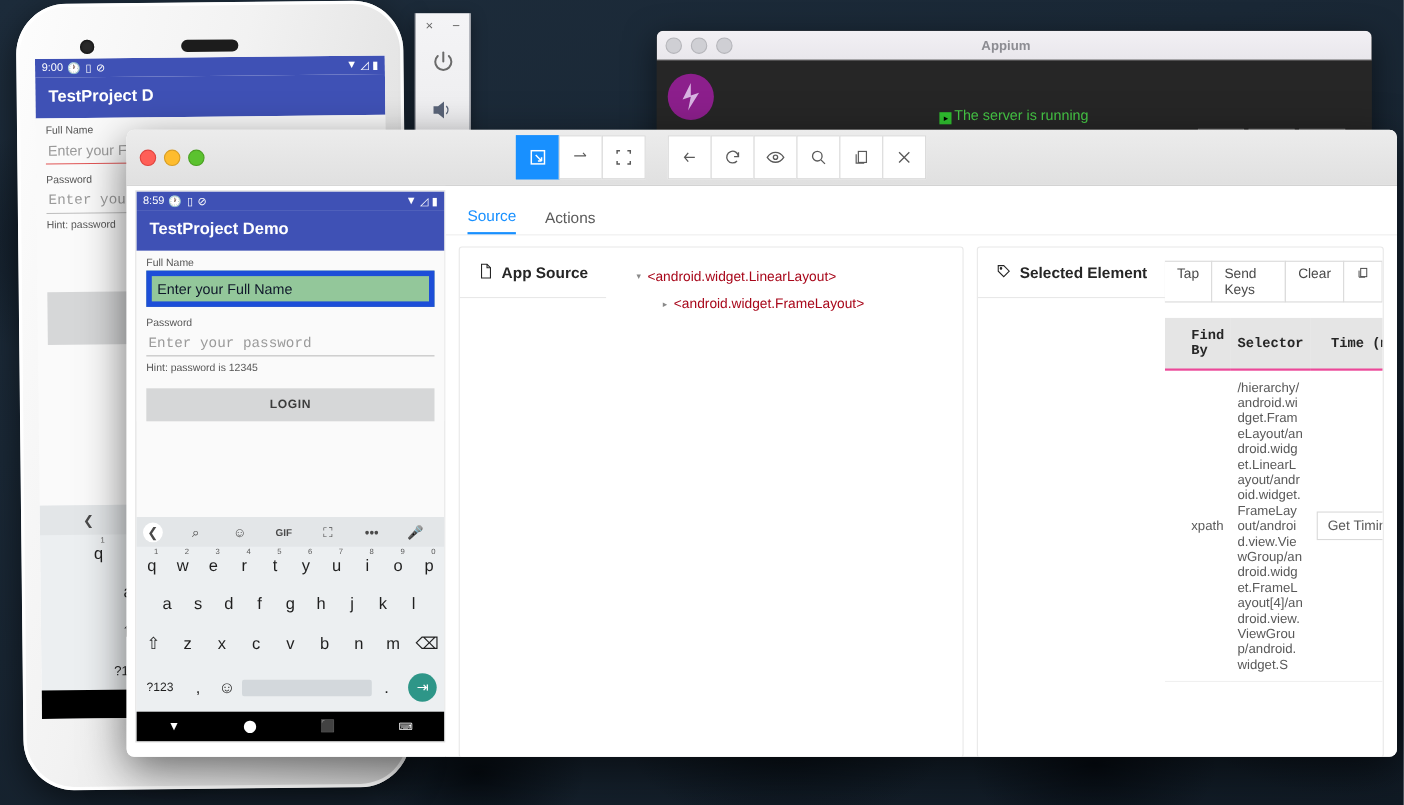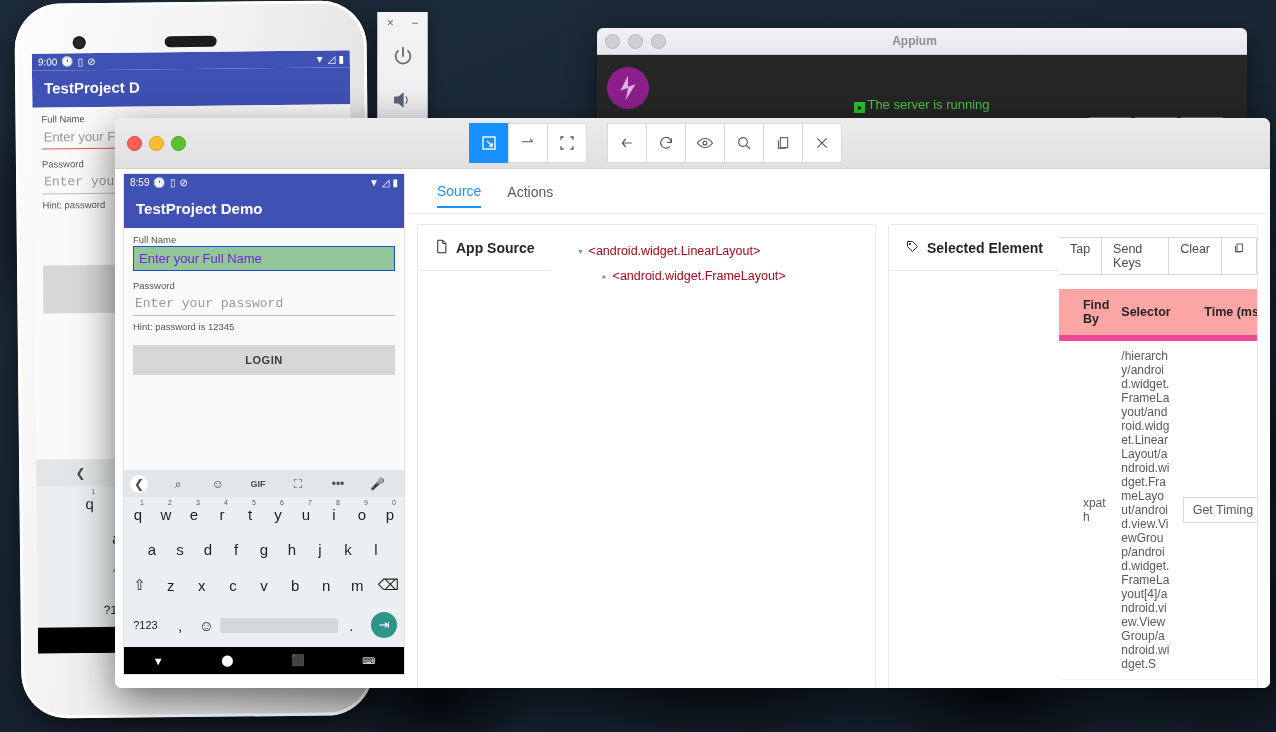--- a/index.html
+++ b/index.html
@@ -159,21 +159,21 @@
   .tb-group{display:flex;position:absolute;}
   .tb-btn{
     width:38px;height:38px;background:#fff;border:1px solid #d9d9d9;margin-left:-1px;
     display:flex;align-items:center;justify-content:center;color:#5a5a5a;
   }
   .tb-btn.active{background:#1890ff;border-color:#1890ff;color:#fff;}
   #insp-body{display:flex;height:520px;}
   #insp-left{width:290px;background:#fff;position:relative;overflow:hidden;}
   #insp-right{flex:1;background:#fff;display:flex;flex-direction:column;}
   #insp-tabs{
-    height:44px;display:flex;align-items:center;gap:26px;padding-left:32px;
+    height:44px;display:flex;align-items:flex-end;gap:26px;padding-left:20px;
     border-bottom:1px solid #eee;
   }
   .itab{font-size:14px;color:#5a5a5a;padding-bottom:7px;padding-top:9px;}
   .itab.sel{color:#1890ff;border-bottom:2px solid #1890ff;}
   #panes{display:flex;flex:1;gap:12px;padding:10px 12px 0 12px;}
   .pane{
     border:1px solid #e8e8e8;border-radius:3px;background:#fff;
     display:flex;flex-direction:row;overflow:hidden;
   }
   .pane-head{
@@ -184,38 +184,38 @@
   .tree-row{display:flex;align-items:center;font-size:12.5px;padding:3px 0;}
   .tree-caret{width:16px;text-align:center;color:#8a8a8a;font-size:8px;}
   .tree-tag{color:#a8071a;font-family:"Liberation Sans",sans-serif;}
   .act-row{display:flex;justify-content:center;margin:12px 0 14px 0;}
   .act-btn{
     border:1px solid #d9d9d9;margin-left:-1px;padding:4px 11px;font-size:12.5px;
     color:#4a4a4a;background:#fff;
   }
   table.sel-table{width:100%;border-collapse:collapse;font-size:12px;}
   table.sel-table th{
-    background:#fca5a5;text-align:left;padding:9px 6px;color:#262626;font-weight:bold;
-    border-bottom:6px solid #ec4899;font-size:12.5px;
+    background:#e5e5e5;text-align:left;padding:9px 6px;color:#262626;font-weight:bold;
+    border-bottom:2px solid #ec4899;font-size:12.5px;font-family:Liberation Mono, monospace;
   }
   table.sel-table td{
     padding:8px 6px;vertical-align:top;color:#595959;border-bottom:1px solid #f0f0f0;
     word-break:break-all;
   }
   .get-timing{
     border:1px solid #d9d9d9;padding:5px 9px;font-size:12.5px;color:#595959;
     background:#fff;display:inline-block;white-space:nowrap;
   }
   
   #emu{
     position:absolute;left:8px;top:4px;width:280px;height:500px;background:#fafafa;
     border:1px solid #e2e2e2;overflow:hidden;
   }
   .hl-field{
-    background:#93c79a;border:1px solid #1d4ed8;color:#6d28d9;
+    background:#93c79a;border:5px solid #1d4ed8;color:#0f172a;
   }
 </style>
 </head>
 <body>
 
 <div id="wallpaper"></div>
 
 <div id="phone-mock">
   <div class="camdot"></div>
   <div class="earpiece"></div>

